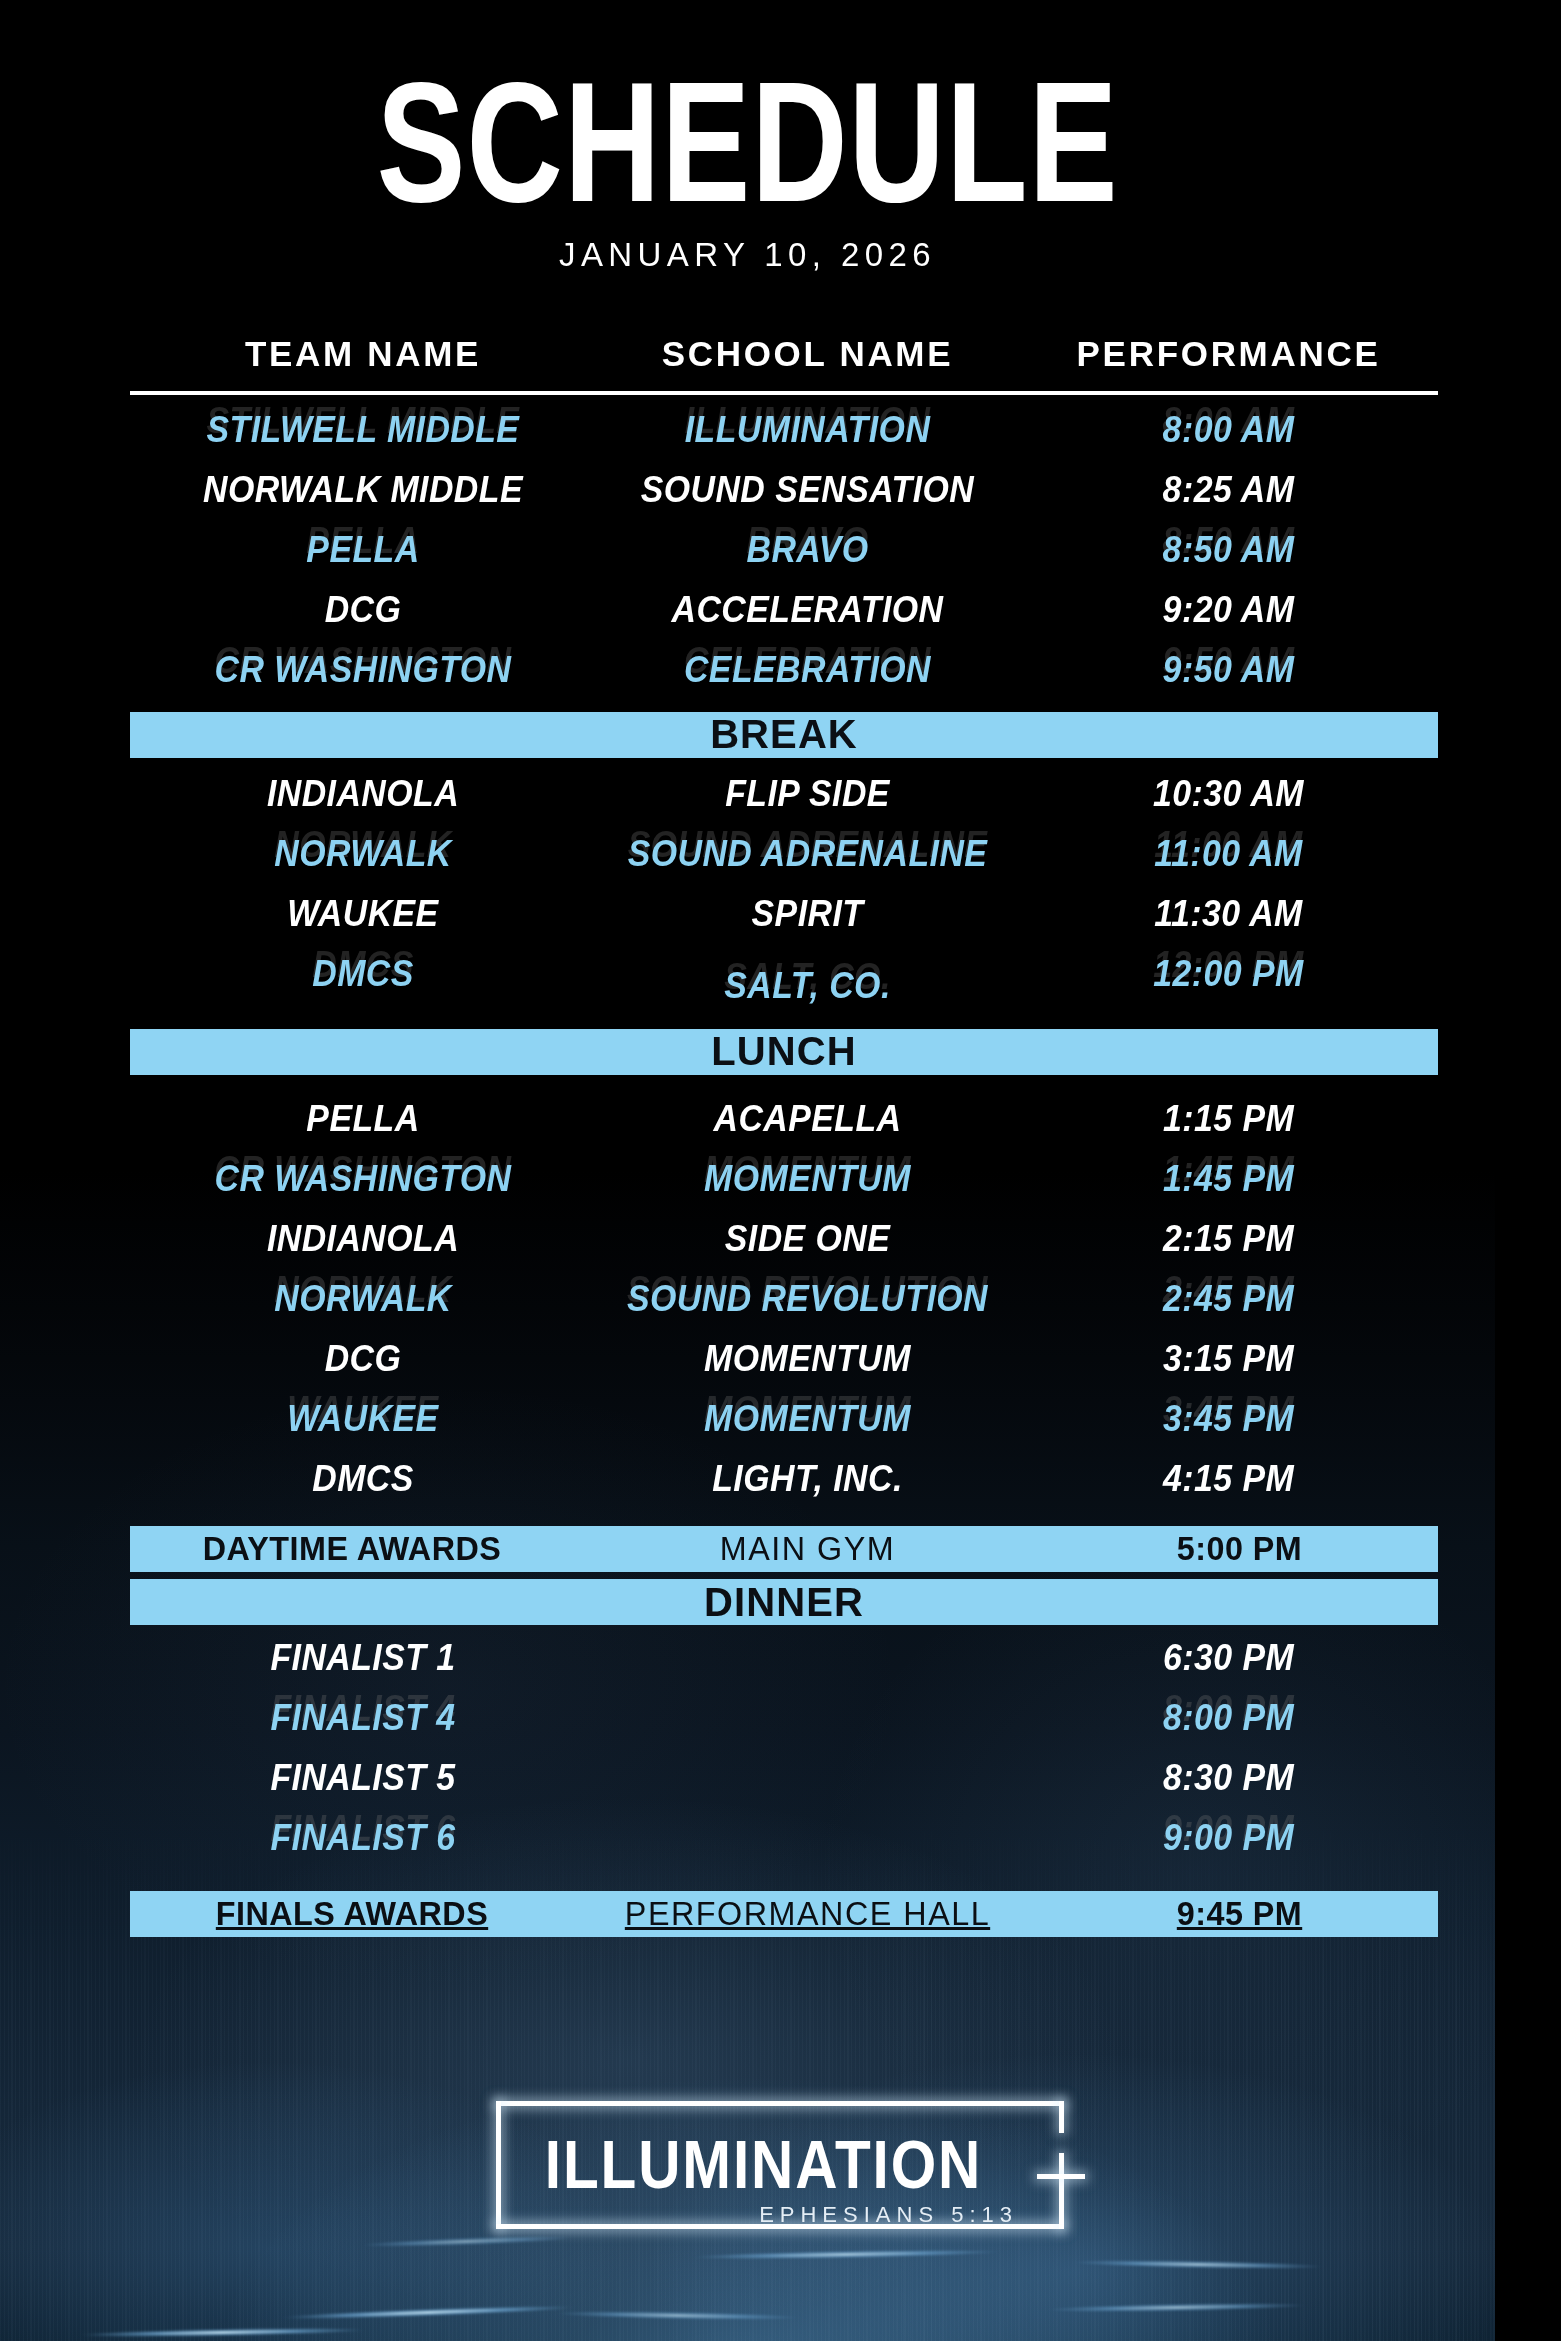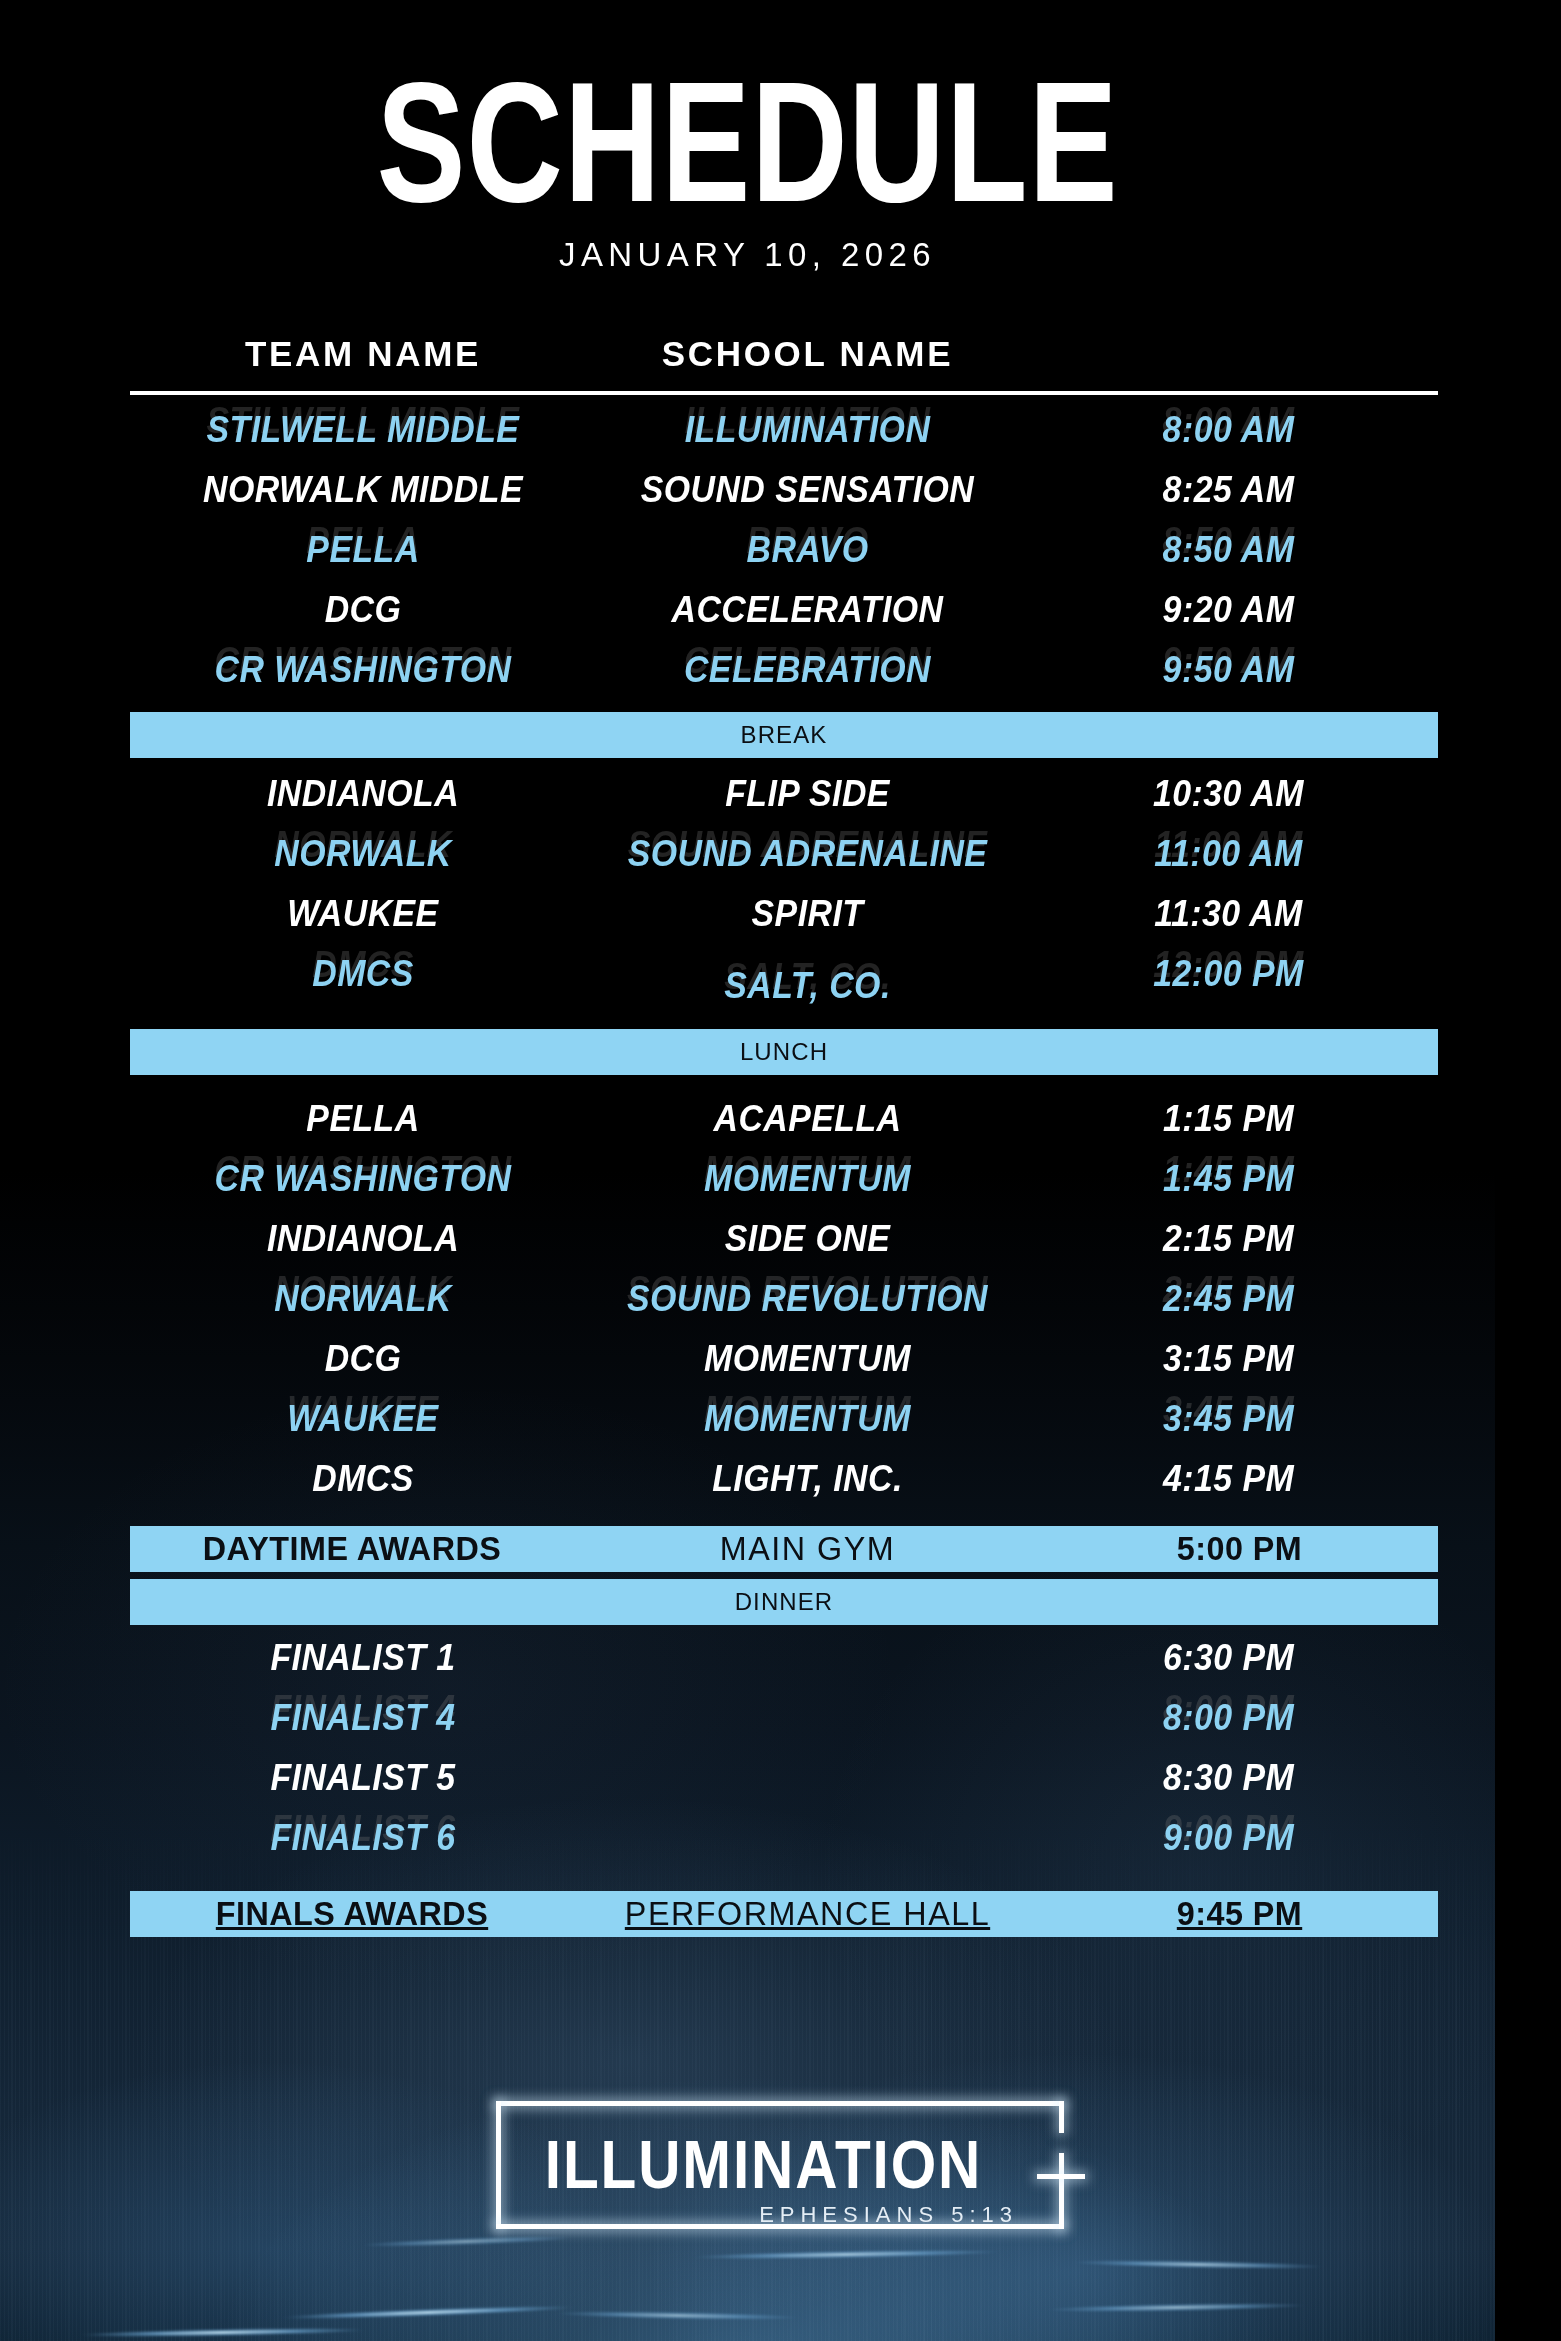--- a/index.html
+++ b/index.html
@@ -83,21 +83,21 @@
   .row.accent .cell{
     color:var(--blue);
     text-shadow:0 -9.2px 0 rgba(115,115,115,0.30);
   }
   .nudge{position:relative;top:12px;}
 
   .banner{
     height:46px;background:var(--banner);color:var(--ink);
     display:flex;align-items:center;justify-content:center;
   }
-  .banner span{font-size:24px;font-weight:normal;letter-spacing:1.1px;}
+  .banner span{font-size:40px;font-weight:bold;letter-spacing:1.1px;}
   .banner.grid3{display:grid;gap:11px;}
   .banner .cell{color:var(--ink);font-size:34px;font-weight:bold;letter-spacing:0.5px;transform:scaleX(0.95);}
   .banner .cell.loc{font-weight:normal;letter-spacing:1.6px;}
 
   .mt-break{margin-top:12px;}
   .mt-after-break{margin-top:6px;}
   .mt-lunch{margin-top:25px;}
   .mt-after-lunch{margin-top:13.6px;}
   .mt-daytime{margin-top:17px;}
   .mt-dinner{margin-top:7.6px;}
@@ -142,20 +142,21 @@
 
   <div class="content">
     <div class="title">SCHEDULE</div>
     <div class="date">JANUARY 10, 2026</div>
 
     <div class="sheet">
 
       <div class="grid3 thead">
         <div class="cell">TEAM NAME</div>
         <div class="cell">SCHOOL NAME</div>
+        <div class="cell">PERFORMANCE</div>
       </div>
       <div class="divider"></div>
 
       <div class="rows">
         <div class="grid3 row accent">
           <div class="cell">STILWELL MIDDLE</div>
           <div class="cell">ILLUMINATION</div>
           <div class="cell">8:00 AM</div>
         </div>
         <div class="grid3 row">

